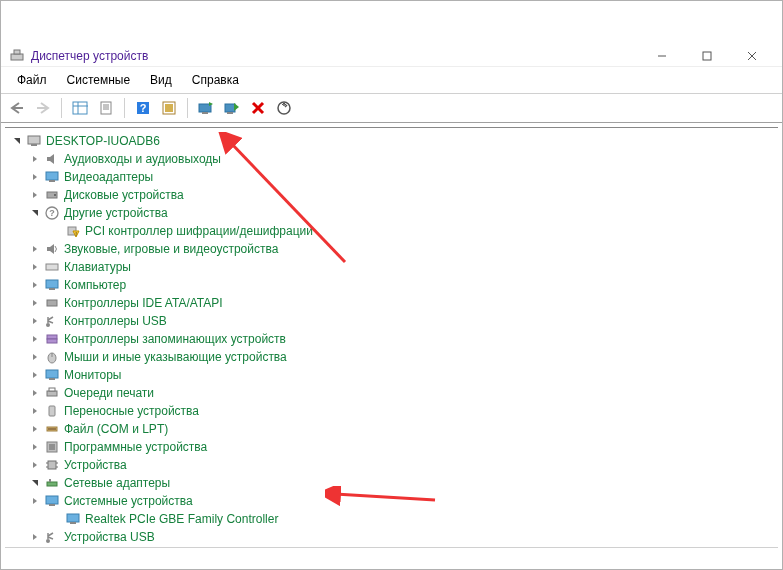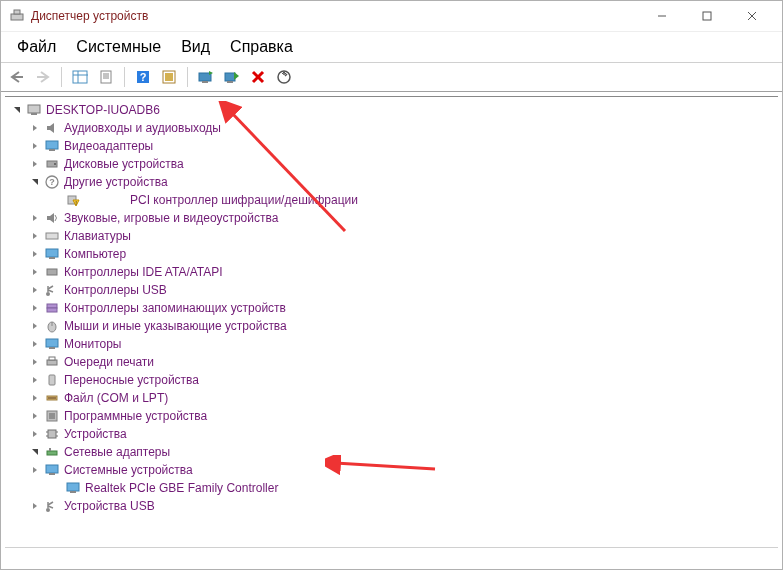--- a/index.html
+++ b/index.html
@@ -7,44 +7,45 @@
     font-family: "Segoe UI", Tahoma, sans-serif;
     font-size: 12px;
     background: #fff;
     width: 783px;
     height: 570px;
     overflow: hidden;
     border: 1px solid #b0b0b0;
     position: relative;
   }
   .titlebar {
-    height: 31px;
+    height: 22px;
     display: flex;
     align-items: center;
     padding: 0 8px;
     background: #fff;
-    color: #7f1d1d;
+    color: #4c1d95;
     border-bottom: 1px solid #eee;
+    margin-top: 44px;
   }
   .titlebar .app-icon {
     width: 16px; height: 16px; margin-right: 6px;
     display: inline-flex; align-items: center; justify-content: center;
   }
   .titlebar .title { flex: 1; font-size: 12px; }
   .win-controls { display: flex; gap: 0; }
   .win-btn {
     width: 45px; height: 28px;
     display: flex; align-items: center; justify-content: center;
     color: #444;
   }
   .menubar {
     display: flex;
     padding: 2px 6px;
     background: #fff;
-    font-size: 16px;
+    font-size: 12px;
     color: #000;
   }
   .menu-item { padding: 4px 10px; }
   .toolbar {
     display: flex;
     align-items: center;
     padding: 3px 4px;
     border-top: 1px solid #d0d0d0;
     border-bottom: 1px solid #a0a0a0;
     background: #fff;
@@ -62,25 +63,25 @@
     height: calc(100% - 100px);
     overflow: auto;
     padding: 4px 0;
     position: relative;
   }
   .tree-row {
     display: flex; align-items: center;
     height: 18px;
     padding-left: 6px;
     white-space: nowrap;
-    color: #701a75;
+    color: #15803d;
   }
   .tree-row.root { padding-left: 6px; }
   .tree-row.cat  { padding-left: 24px; }
-  .tree-row.item { padding-left: 60px; gap: 45px; }
+  .tree-row.item { padding-left: 60px; }
   .tree-row.item2 { padding-left: 60px; }
   .arrow {
     width: 12px; height: 12px;
     display: inline-flex; align-items: center; justify-content: center;
     color: #666;
     font-size: 9px;
     margin-right: 3px;
   }
   .arrow.open { color: #000; }
   .node-icon {

